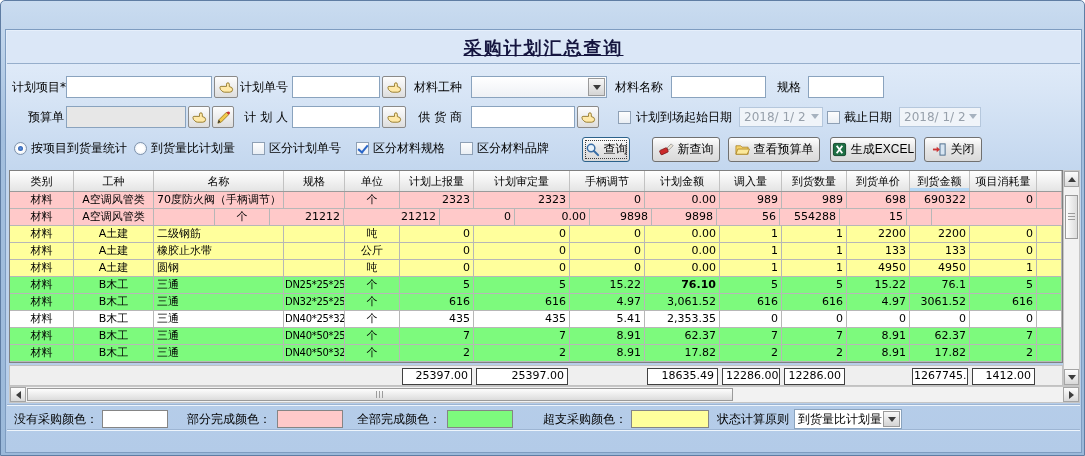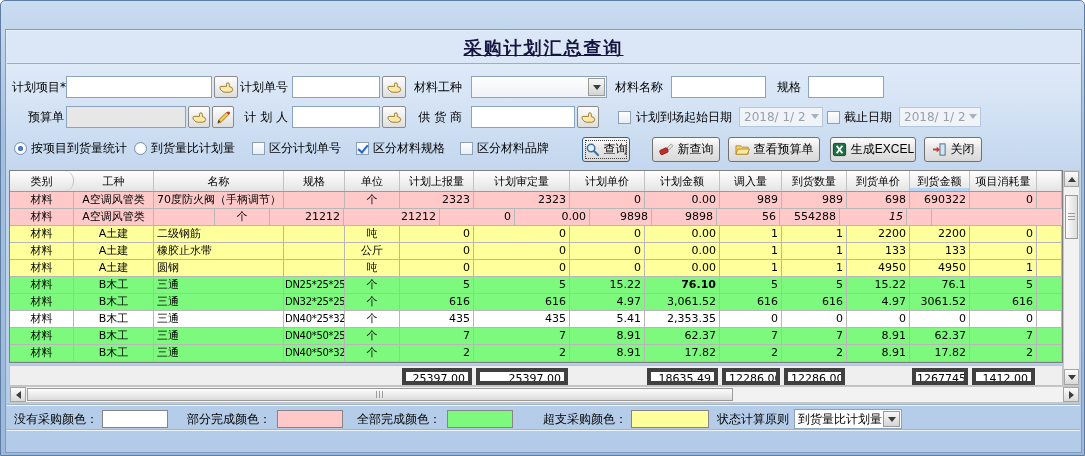--- a/index.html
+++ b/index.html
@@ -71,21 +71,21 @@
   .th { border-right:1px solid #c2c2c2; font-size:11px; display:flex; align-items:center; justify-content:center;
         overflow:hidden; white-space:nowrap; flex:0 0 auto; }
   .th-underlined { box-shadow: inset 0 -3px 0 #b5d7f5; }
   .tr { display:flex; height:17px; border-bottom:1px solid #b7b7b7; }
   .td { border-right:1px solid #b7b7b7; font-size:11px; line-height:15px; padding:0 3px;
         overflow:hidden; white-space:nowrap; flex:0 0 auto; }
   .al-l { text-align:left; } .al-c { text-align:center; padding:0; } .al-r { text-align:right; }
   .col-spec { font-size:10px; letter-spacing:-0.3px; padding:0 1px; }
 
   .totals { position:absolute; left:3px; top:335px; width:1054px; height:21px; background:#efefef; border:1px solid #c2c2c2; }
-  .total-box { position:absolute; top:2px; height:17px; background:#fff; border:4px solid #404040; font-size:11px;
+  .total-box { position:absolute; top:2px; height:17px; background:#fff; border:1px solid #404040; font-size:11px;
                line-height:14px; text-align:right; padding:0 3px; overflow:hidden; white-space:nowrap; }
   .total-box.clip { text-align:left; padding:0 1px; }
 
   
   .vscroll { position:absolute; left:1057px; top:140px; width:17px; height:216px; background:#f2f2f2; border:1px solid #c6c6c6; }
   .hscroll { position:absolute; left:3px; top:356px; width:1071px; height:17px; background:#f2f2f2; border:1px solid #c6c6c6; }
   .sbtn { position:absolute; background:linear-gradient(#fdfdfd,#d9d9d9); border:1px solid #a5a5a5;
           display:flex; align-items:center; justify-content:center; }
   .vthumb { position:absolute; left:1px; width:13px; background:linear-gradient(90deg,#fdfdfd,#dcdcdc); border:1px solid #9a9a9a; }
   .hthumb { position:absolute; top:1px; height:13px; background:linear-gradient(#fdfdfd,#dcdcdc); border:1px solid #9a9a9a; }
@@ -221,28 +221,28 @@
       <svg class="bicon" viewBox="0 0 16 16">
           <rect x="8.5" y="2" width="5.5" height="12" fill="#d7e5f2" stroke="#4a6a8a"></rect>
           <path d="M1 8 H6" stroke="#cc3333" stroke-width="2"></path>
           <path d="M5 5 L8.5 8 L5 11 Z" fill="#cc3333"></path>
         </svg>
       <span>关闭</span>
     </button>
 
     <div class="table">
       <div class="thead">
-          <div class="th" style="width: 64px; border-radius: 9px;">类别</div>
+          <div class="th" style="width: 64px;">类别</div>
           <div class="th" style="width: 80px;">工种</div>
           <div class="th" style="width: 130px;">名称</div>
           <div class="th" style="width: 61px;">规格</div>
           <div class="th" style="width: 55px;">单位</div>
           <div class="th" style="width: 74px;">计划上报量</div>
           <div class="th" style="width: 96px;">计划审定量</div>
-          <div class="th" style="width: 75px;">计划单价</div>
+          <div class="th" style="width: 75px;">手柄调节</div>
           <div class="th" style="width: 75px;">计划金额</div>
           <div class="th" style="width: 62px;">调入量</div>
           <div class="th" style="width: 65px;">到货数量</div>
           <div class="th" style="width: 63px;">到货单价</div>
           <div class="th th-underlined" style="width: 60px;">到货金额</div>
           <div class="th" style="width: 67px;">项目消耗量</div>
           <div class="th" style="width: 25px;"></div>
         </div>
       <div>
           <div class="tr" style="background: rgb(255, 201, 201);">
@@ -268,21 +268,21 @@
             <div class="td al-l col-spec" style="width: 61px;"></div>
             <div class="td al-c" style="width: 55px;">个</div>
             <div class="td al-r" style="width: 74px;">21212</div>
             <div class="td al-r" style="width: 96px;">21212</div>
             <div class="td al-r" style="width: 75px;">0</div>
             <div class="td al-r" style="width: 75px;">0.00</div>
             <div class="td al-r" style="width: 62px;">9898</div>
             <div class="td al-r" style="width: 65px;">9898</div>
             <div class="td al-r" style="width: 63px;">56</div>
             <div class="td al-r" style="width: 60px;">554288</div>
-            <div class="td al-r" style="width: 67px; font-style: italic;">15</div>
+            <div class="td al-r" style="width: 67px;">15</div>
             <div class="td" style="width: 25px;"></div>
           </div>
           <div class="tr" style="background: rgb(255, 255, 156);">
             <div class="td al-c" style="width: 64px;">材料</div>
             <div class="td al-c" style="width: 80px;">A土建</div>
             <div class="td al-l" style="width: 130px;">二级钢筋</div>
             <div class="td al-l col-spec" style="width: 61px;"></div>
             <div class="td al-c" style="width: 55px;">吨</div>
             <div class="td al-r" style="width: 74px;">0</div>
             <div class="td al-r" style="width: 96px;">0</div>

